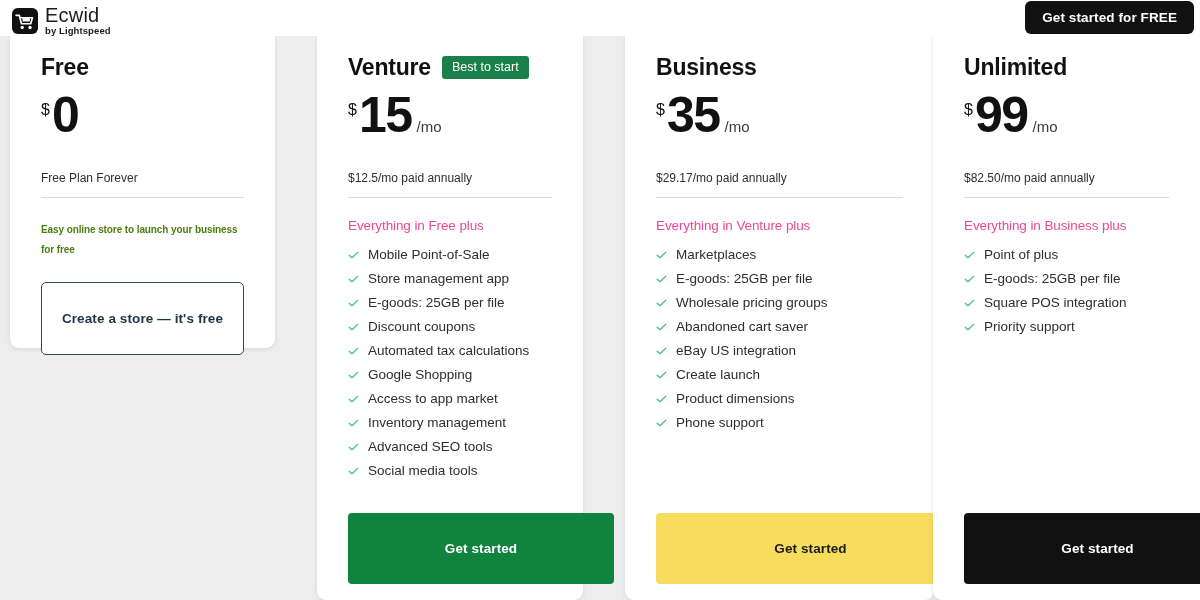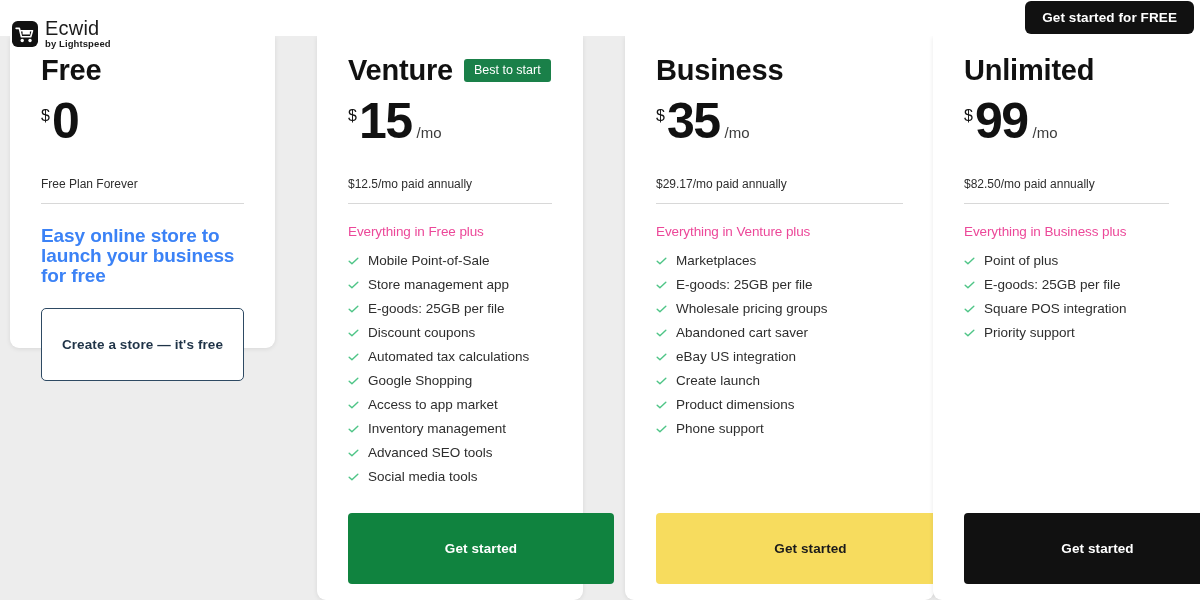--- a/index.html
+++ b/index.html
@@ -11,21 +11,21 @@
   }
   .page { position: relative; width: 1200px; height: 600px; }
 
   
   .header {
     position: absolute; top: 0; left: 0;
     width: 1200px; height: 36px;
     background: #ffffff;
     z-index: 40;
   }
-  .logo { position: absolute; left: 12px; top: 18px; display: flex; align-items: center; gap: 7px; }
+  .logo { position: absolute; left: 12px; top: 5px; display: flex; align-items: center; gap: 7px; }
   .cart-icon { width: 26px; height: 26px; flex: 0 0 26px; }
   .logo-text { line-height: 1; }
   .logo-name {
     display: block; font-size: 20px; font-weight: 400; letter-spacing: .2px;
     color: #1b1b1b; line-height: 20px;
   }
   .logo-sub {
     display: block; font-size: 9.5px; font-weight: 700; color: #1b1b1b;
     line-height: 11px; letter-spacing: .1px;
   }
@@ -47,21 +47,21 @@
     box-shadow: 0 1px 5px rgba(0,0,0,.09);
     padding: 0 31px;
   }
   .card.c0 { left: 10px;  width: 265px; height: 312px; }
   .card.c1 { left: 317px; width: 266px; height: 564px; }
   .card.c2 { left: 625px; width: 309px; height: 564px; }
   .card.c3 { left: 933px; width: 267px; height: 564px; border-radius: 0 0 0 9px; }
 
   .plan-head { display: flex; align-items: center; gap: 11px; padding-top: 18px; }
   .plan-name {
-    font-size: 29px; font-weight: 700; color: #111111; letter-spacing: -.2px;
+    font-size: 23px; font-weight: 700; color: #111111; letter-spacing: -.2px;
     white-space: nowrap;
   }
   .badge {
     background: #1a8049; color: #ffffff;
     font-size: 12.5px; font-weight: 400;
     border-radius: 3px; padding: 5px 10px 6px;
     white-space: nowrap; line-height: 1;
   }
 
   .price-row { display: flex; align-items: baseline; padding-top: 6px; height: 66px; }
@@ -84,21 +84,21 @@
   }
 
   .features { list-style: none; padding-top: 10px; }
   .feature {
     display: flex; align-items: flex-start; gap: 9px;
     font-size: 13.5px; color: #2e2e2e; line-height: 24px;
   }
   .check { width: 11px; height: 11px; flex: 0 0 11px; margin-top: 7px; }
 
   .free-desc {
-    font-size: 19px; font-weight: 700; color: #3b82f6;
+    font-size: 10px; font-weight: 700; color: #4d7c0f;
     line-height: 20px; padding-top: 22px; letter-spacing: -.1px;
   }
 
   .btn {
     display: block; width: 100%; text-align: center; cursor: pointer;
     font-family: "Liberation Sans", sans-serif;
     font-size: 13.5px; font-weight: 700; letter-spacing: .1px;
     border-radius: 4px; border: none; padding: 28px 0;
   }
   .btn-outline {

